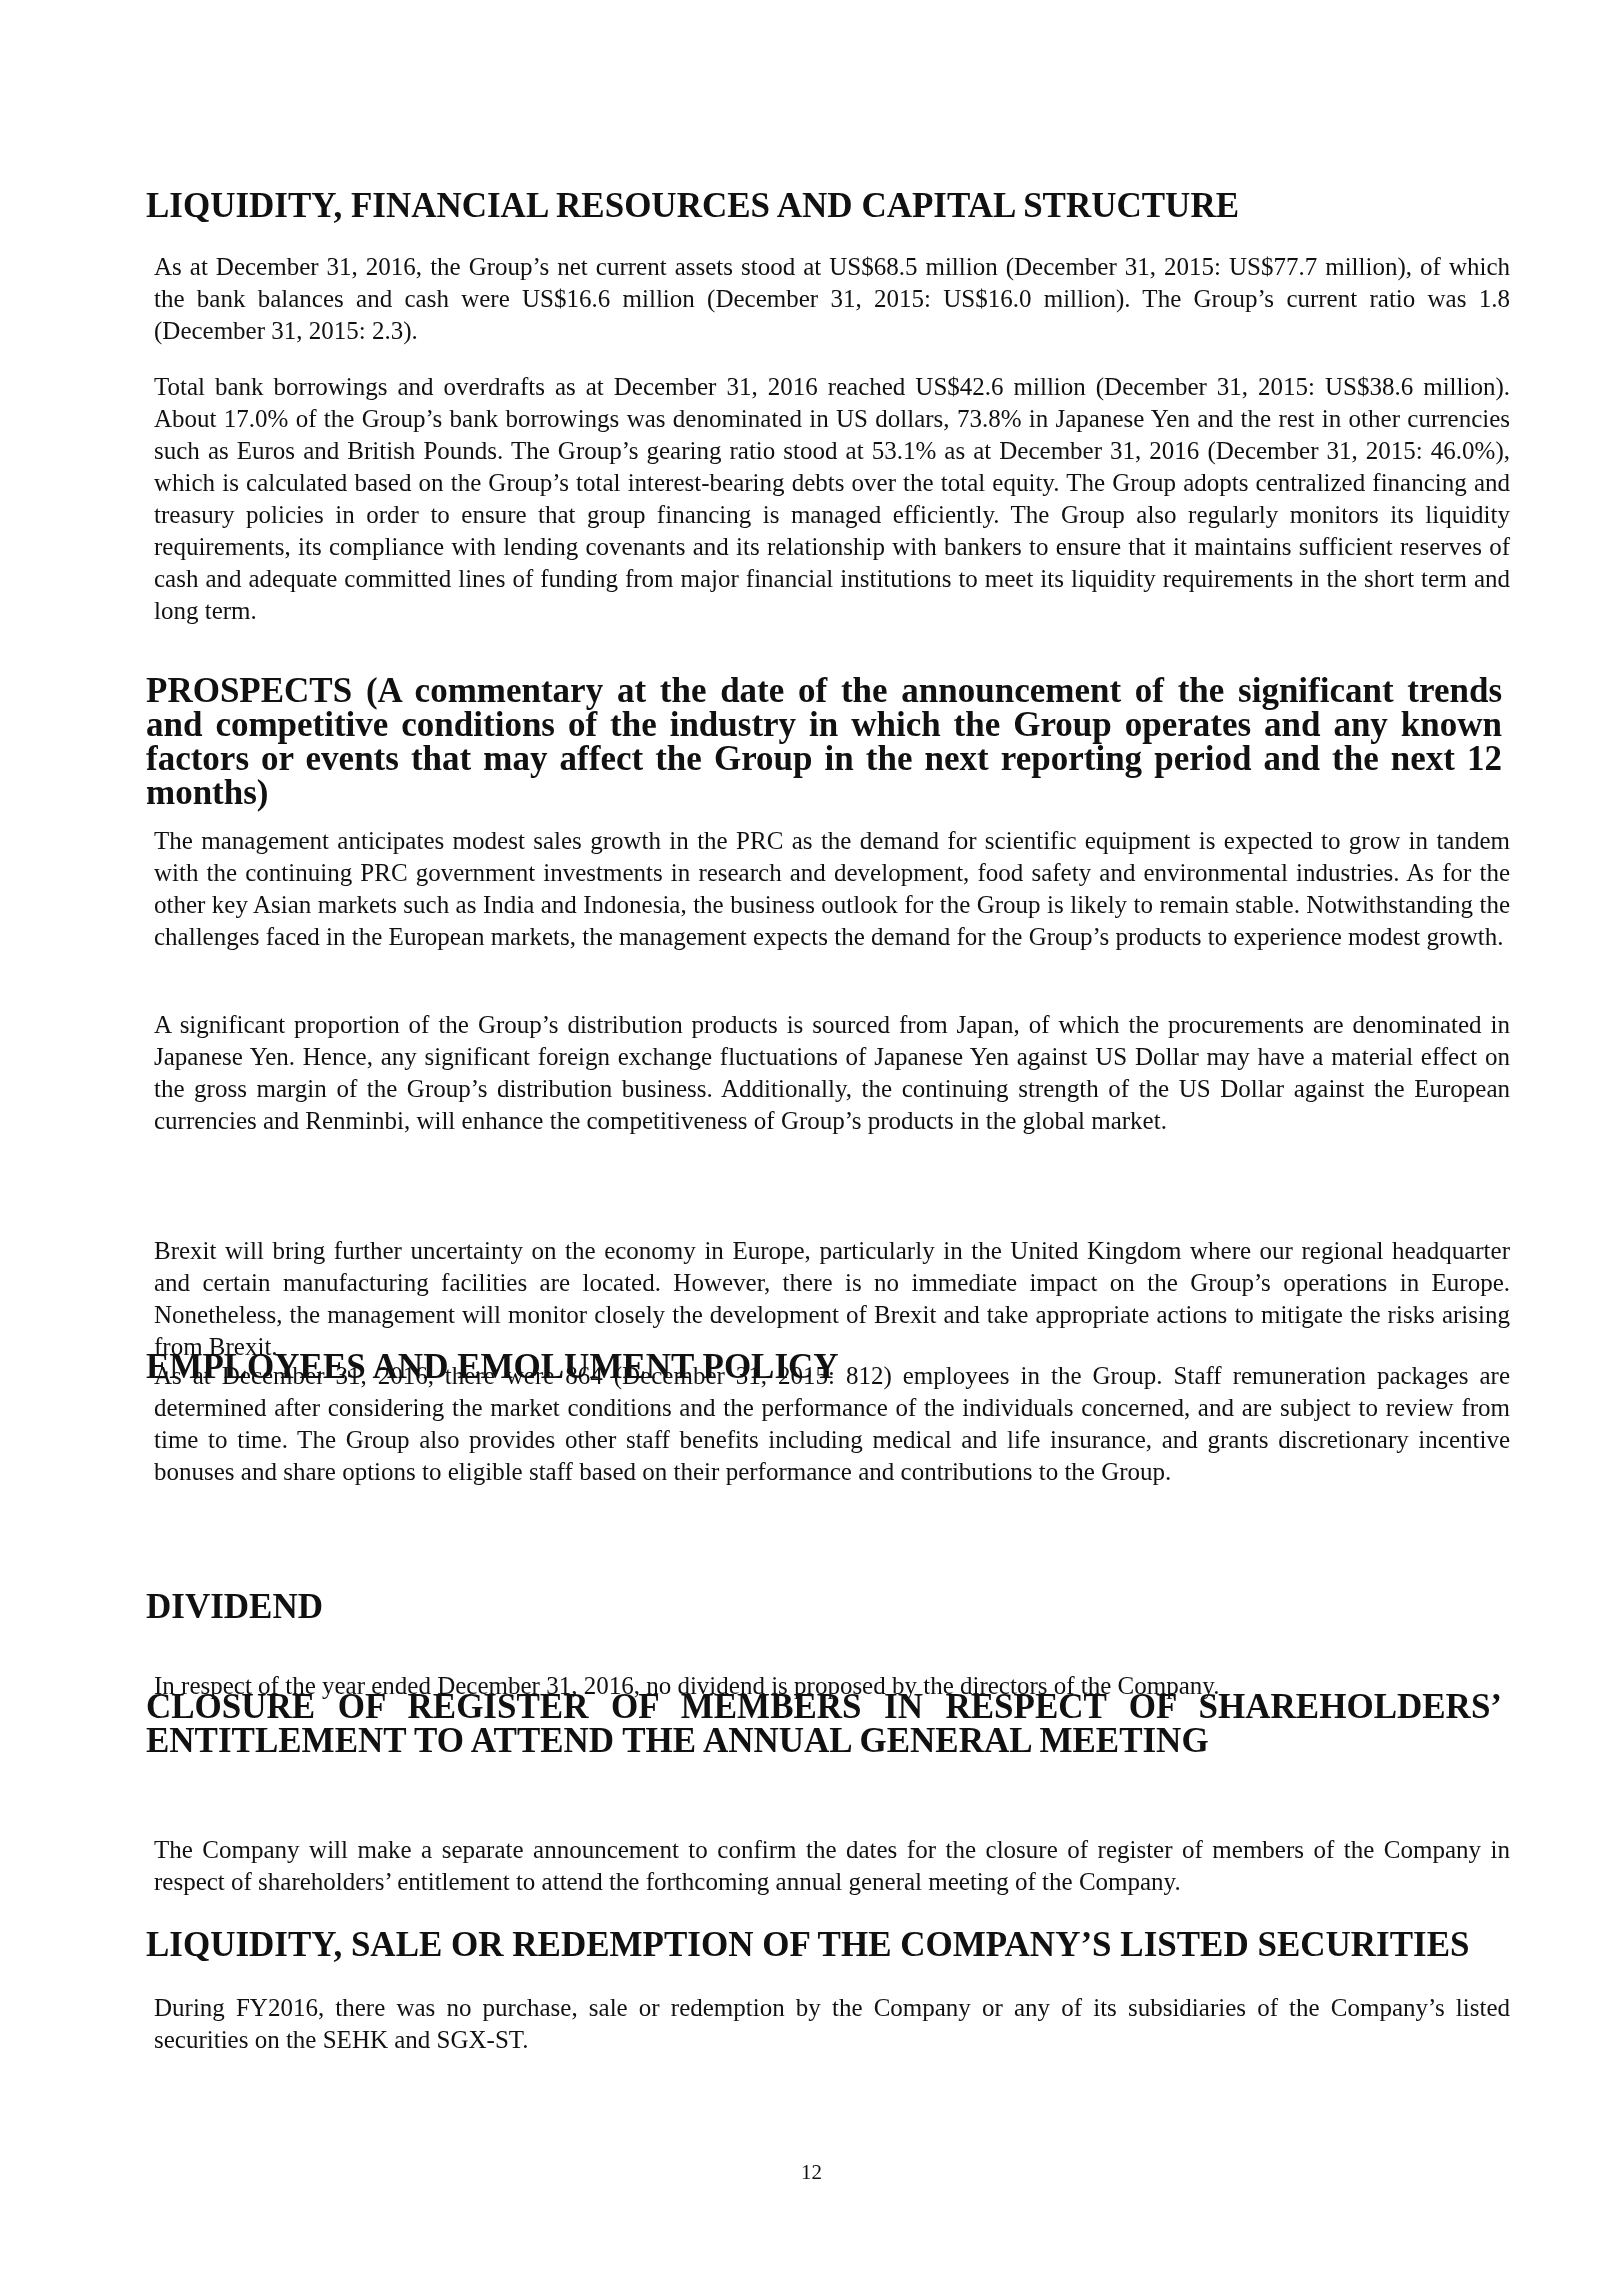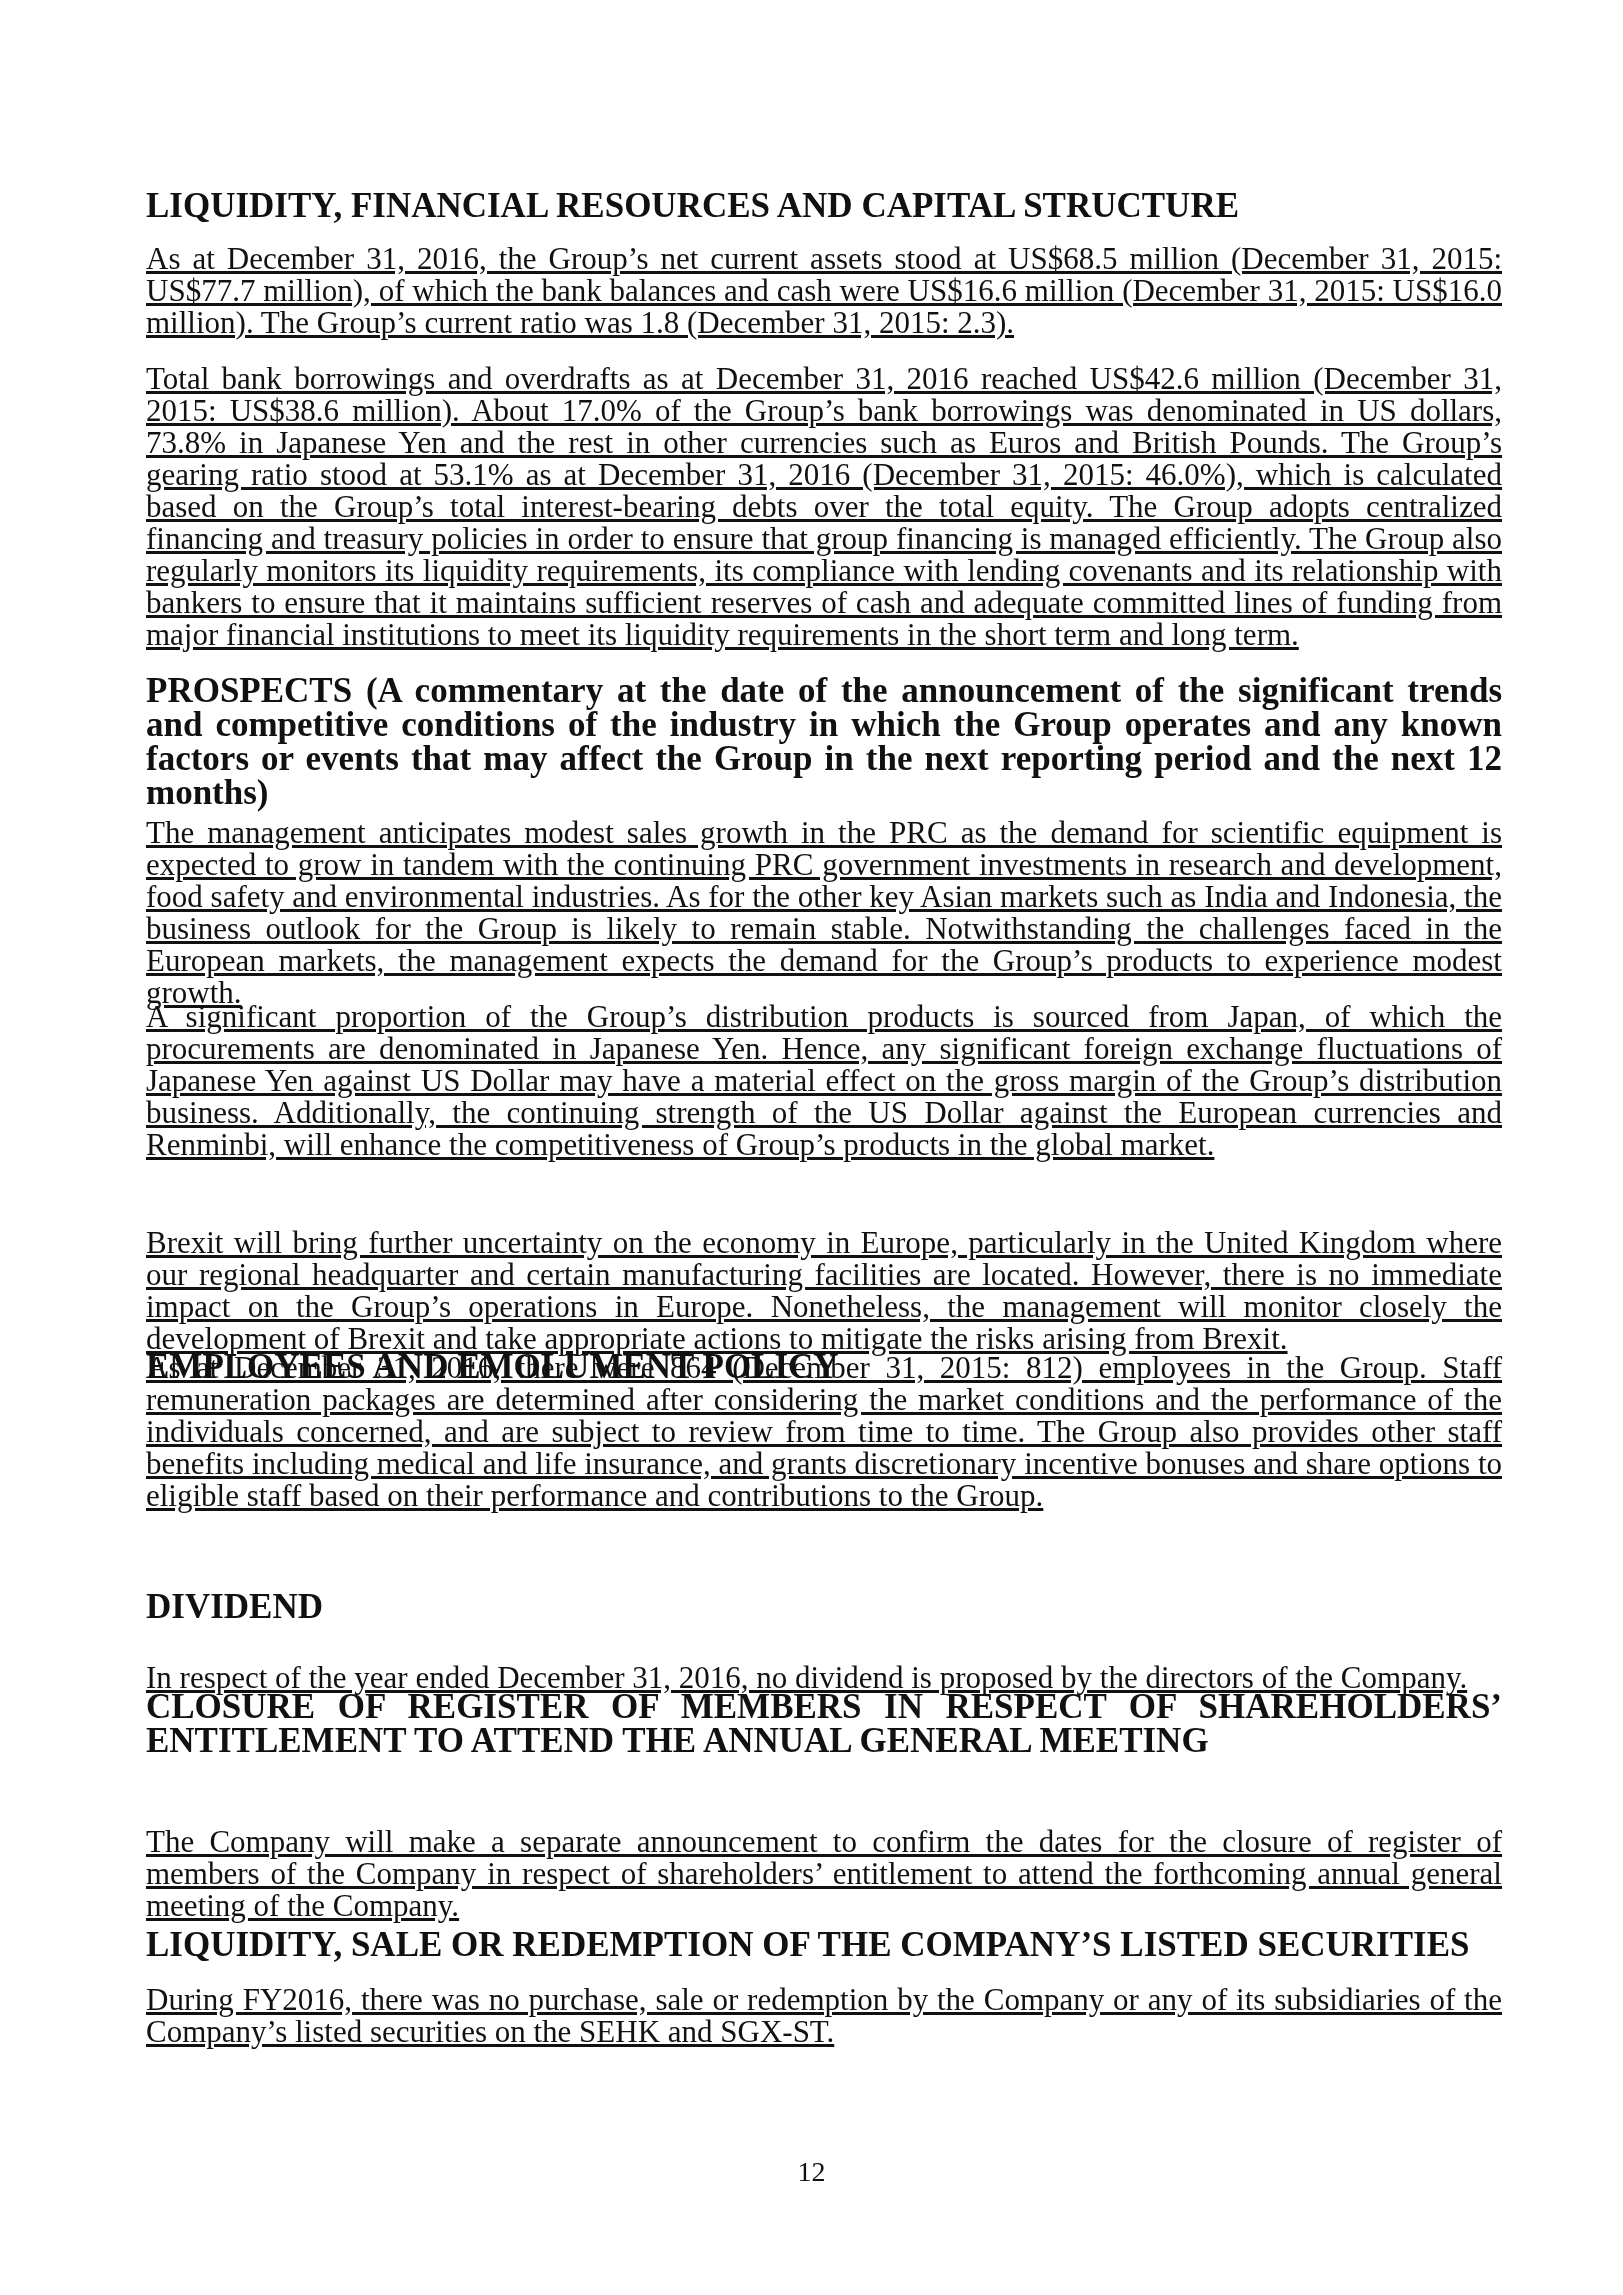--- a/index.html
+++ b/index.html
@@ -25,34 +25,33 @@
       font-size: 35px;
       line-height: 34px;
       margin: 0;
       text-align: left;
     }
     .heading.justify {
       text-align: justify;
       text-align-last: left;
     }
     .para {
-      font-size: 31px;
+      font-size: 25px;
       line-height: 32px;
-      margin: 0;
+      margin: 8px;
       text-align: justify;
       text-align-last: left;
-      text-decoration: underline;
     }
     .page-number {
       position: absolute;
       left: 0;
       width: 1623px;
       top: 2158px;
       text-align: center;
-      font-size: 28px;
+      font-size: 21px;
       line-height: 28px;
     }
     #h-liquidity { position: absolute; top: 189px; }
     #p-liquidity-1 { position: absolute; top: 243px; }
     #p-liquidity-2 { position: absolute; top: 363px; }
     #h-prospects { position: absolute; top: 674px; }
     #p-prospects-1 { position: absolute; top: 817px; }
     #p-prospects-2 { position: absolute; top: 1001px; }
     #p-prospects-3 { position: absolute; top: 1227px; }
     #h-employees { position: absolute; top: 1350px; }

